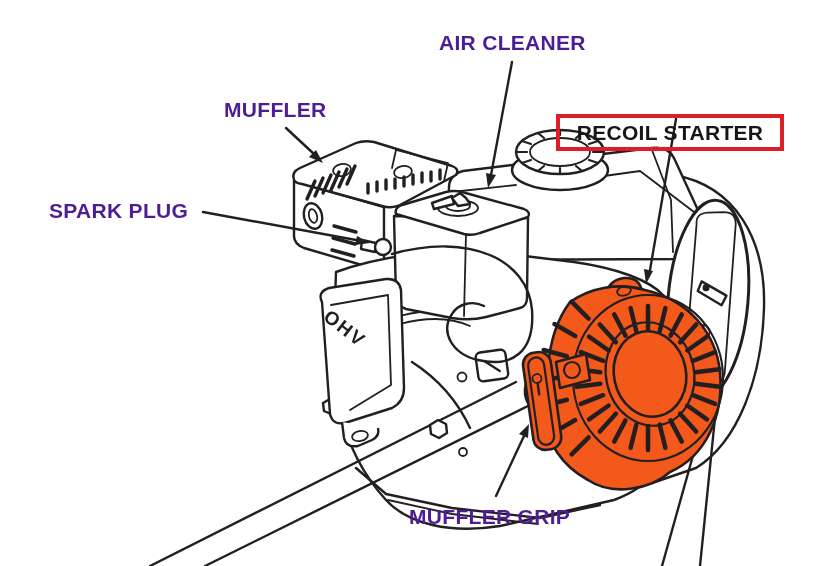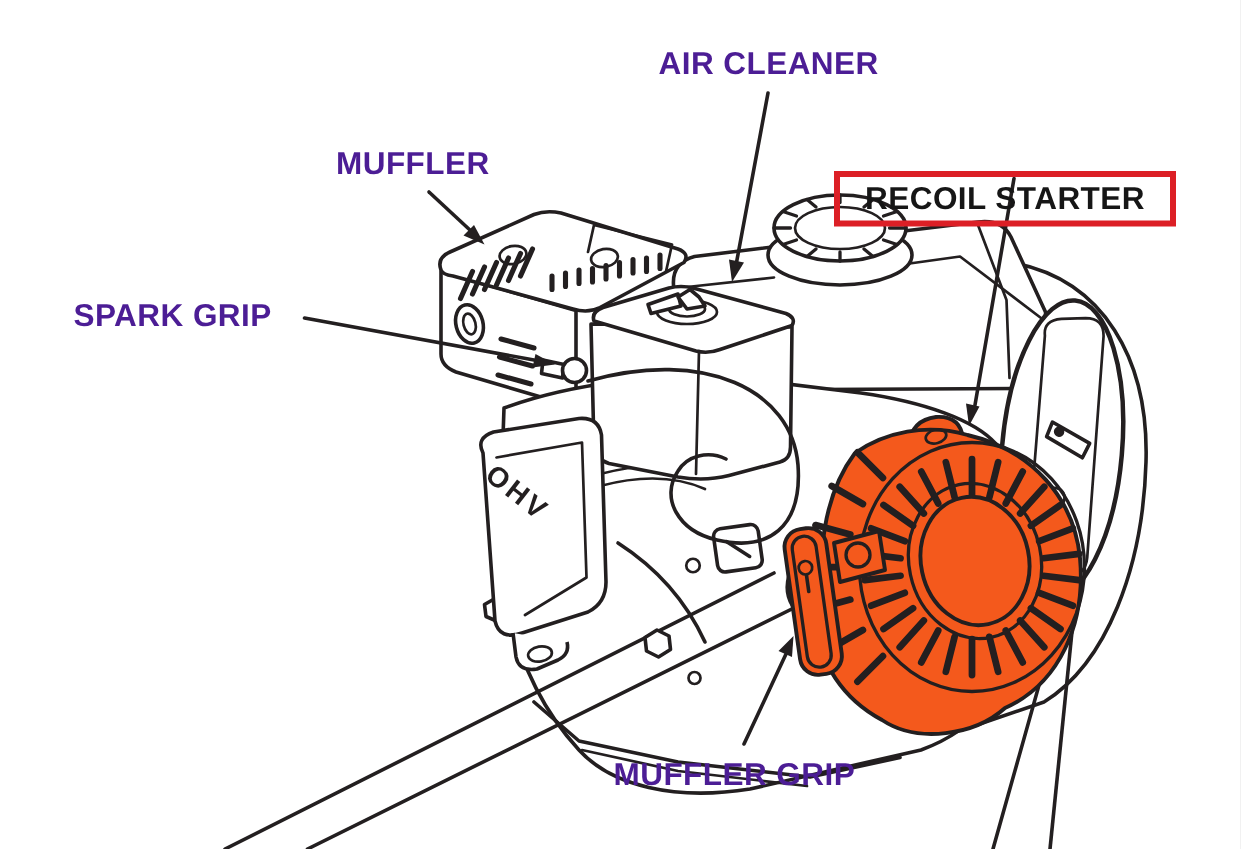--- a/index.html
+++ b/index.html
@@ -261,21 +261,21 @@
   <g>
     <line class="ln" x1="496" y1="496" x2="524" y2="436"></line>
     <polygon class="blk" points="529,424 528,438 519,434"></polygon>
   </g>
 </svg>
 
 <div class="lbl" style="left:224px;top:98px">MUFFLER</div>
 
 <div class="lbl" style="left:439px;top:31px">AIR CLEANER</div>
 
-<div class="lbl" style="left:49px;top:199px">SPARK GRIP</div>
+<div class="lbl" style="left:49px;top:199px">SPARK PLUG</div>
 
 <div class="hl-box">
   <span class="lbl-in">RECOIL STARTER</span>
 </div>
 
 <div class="lbl" style="left:409px;top:505px">MUFFLER GRIP</div>
 
 </div>
 
 </body></html>

